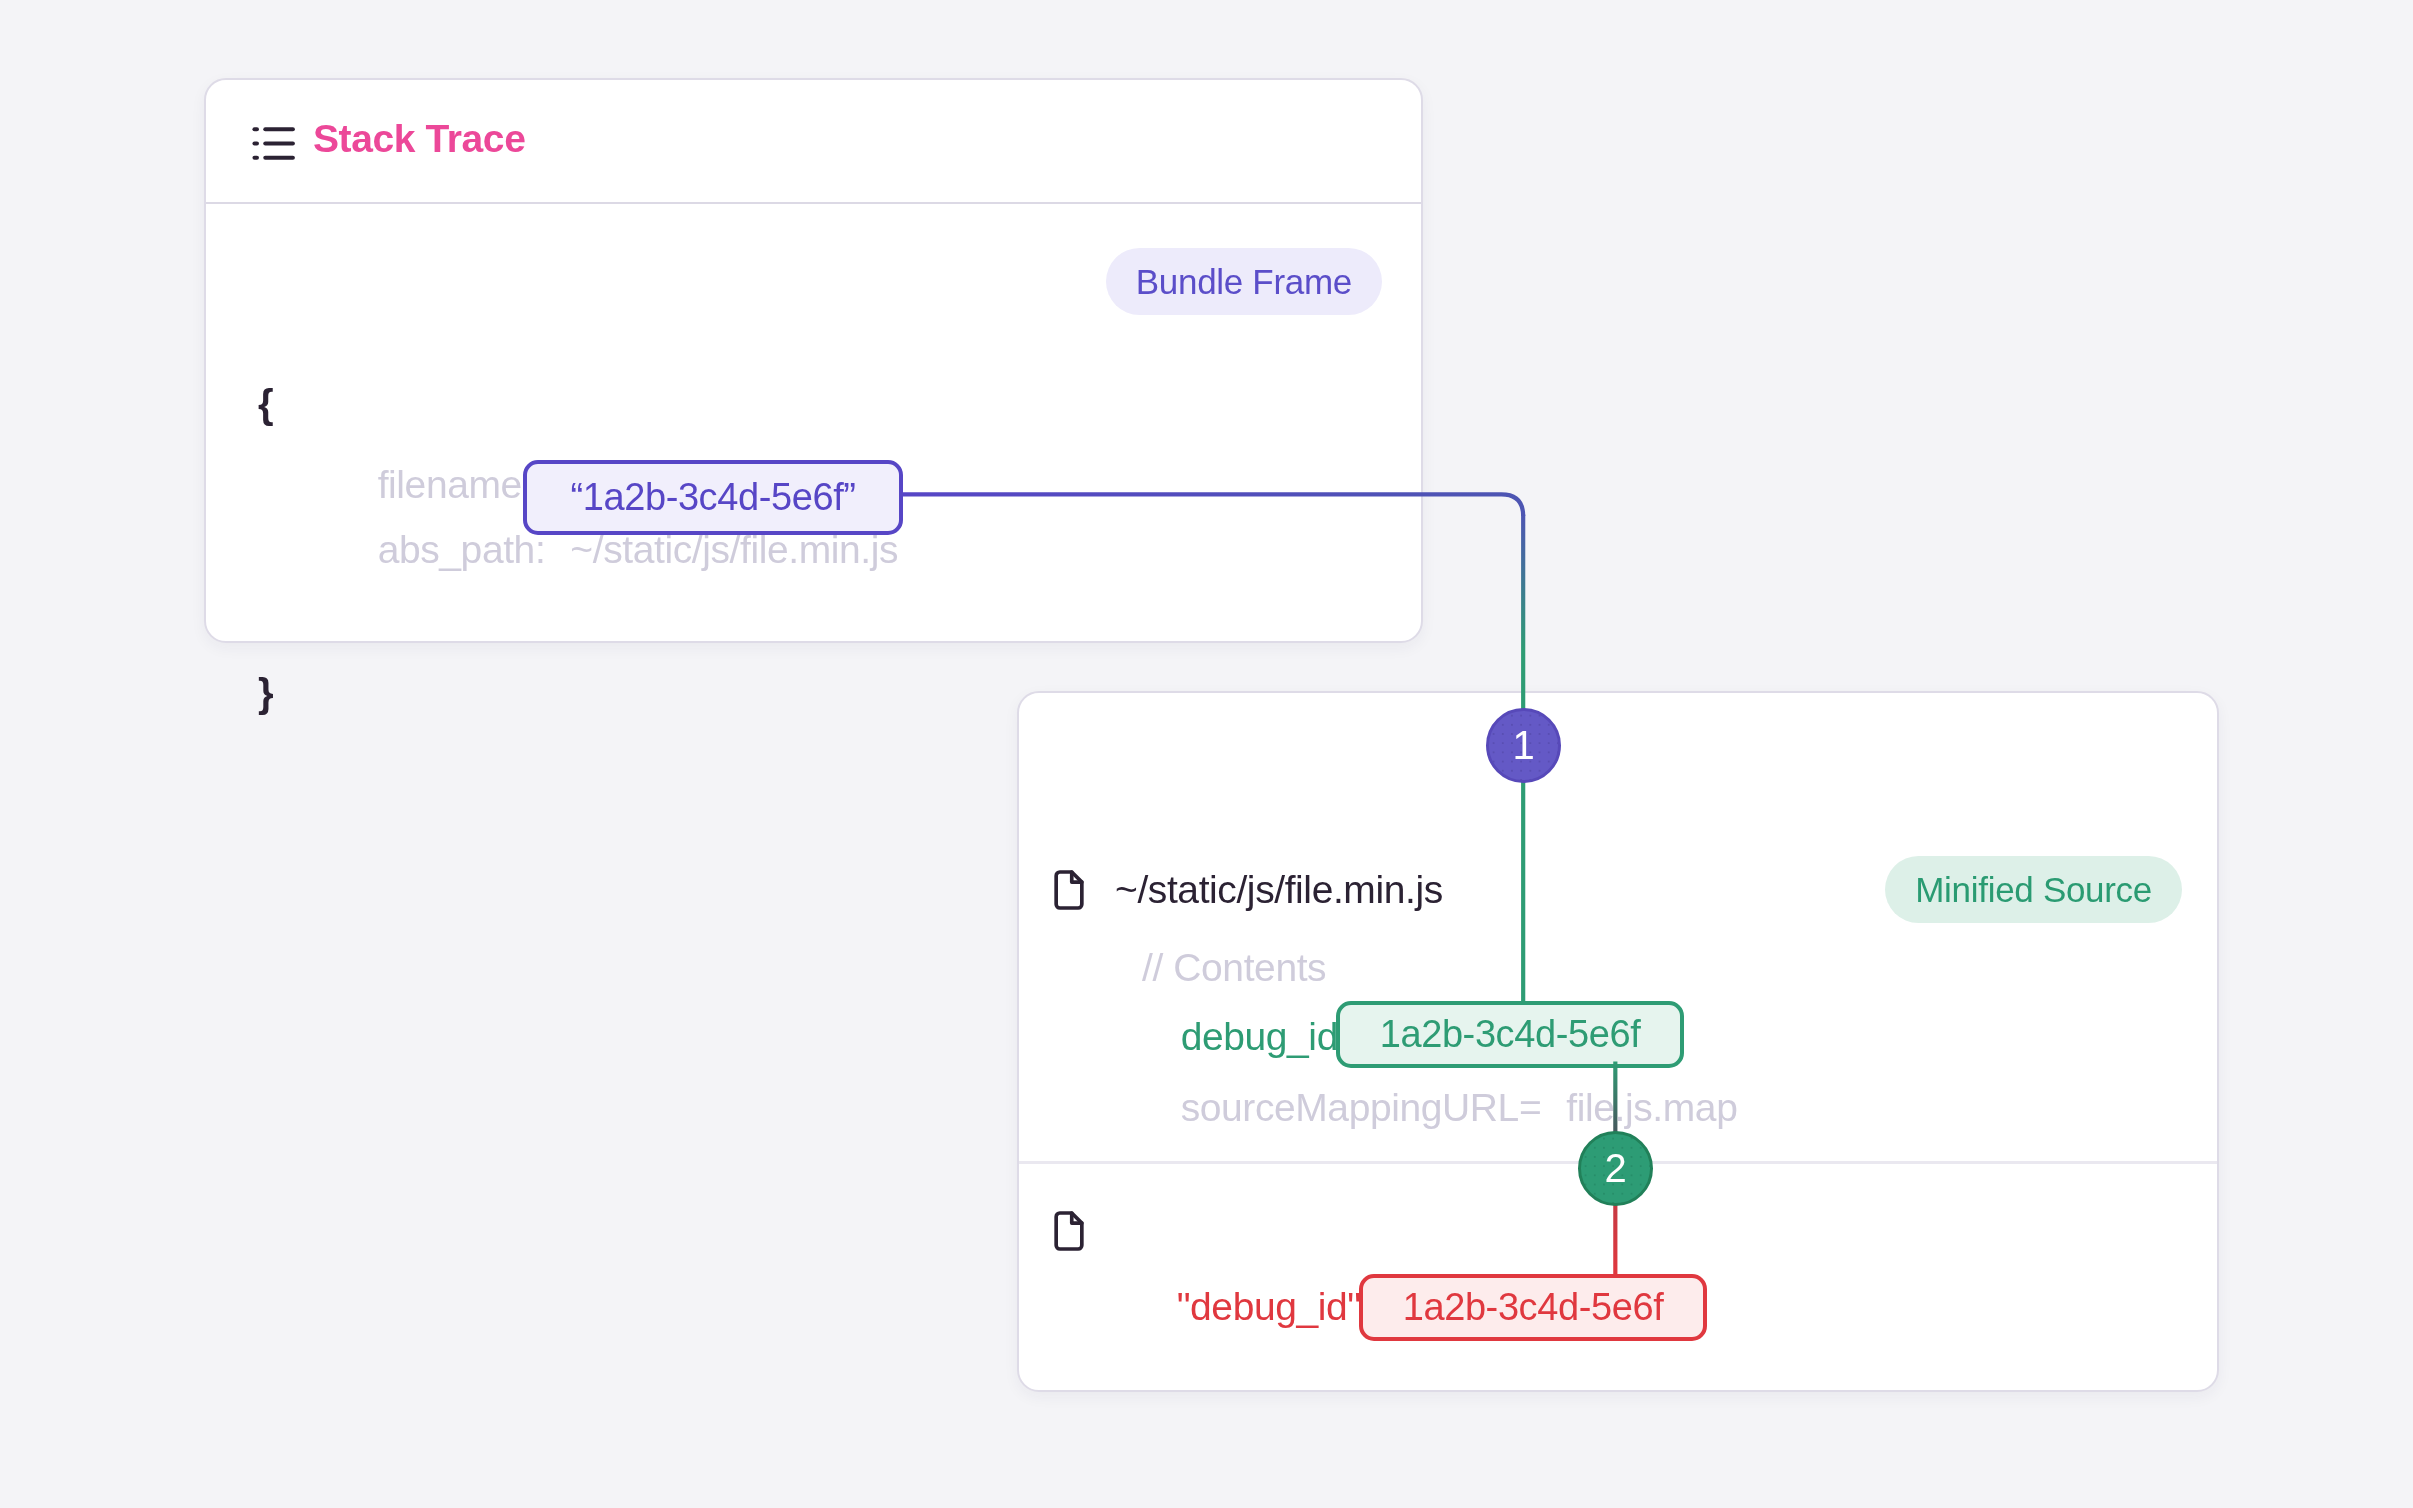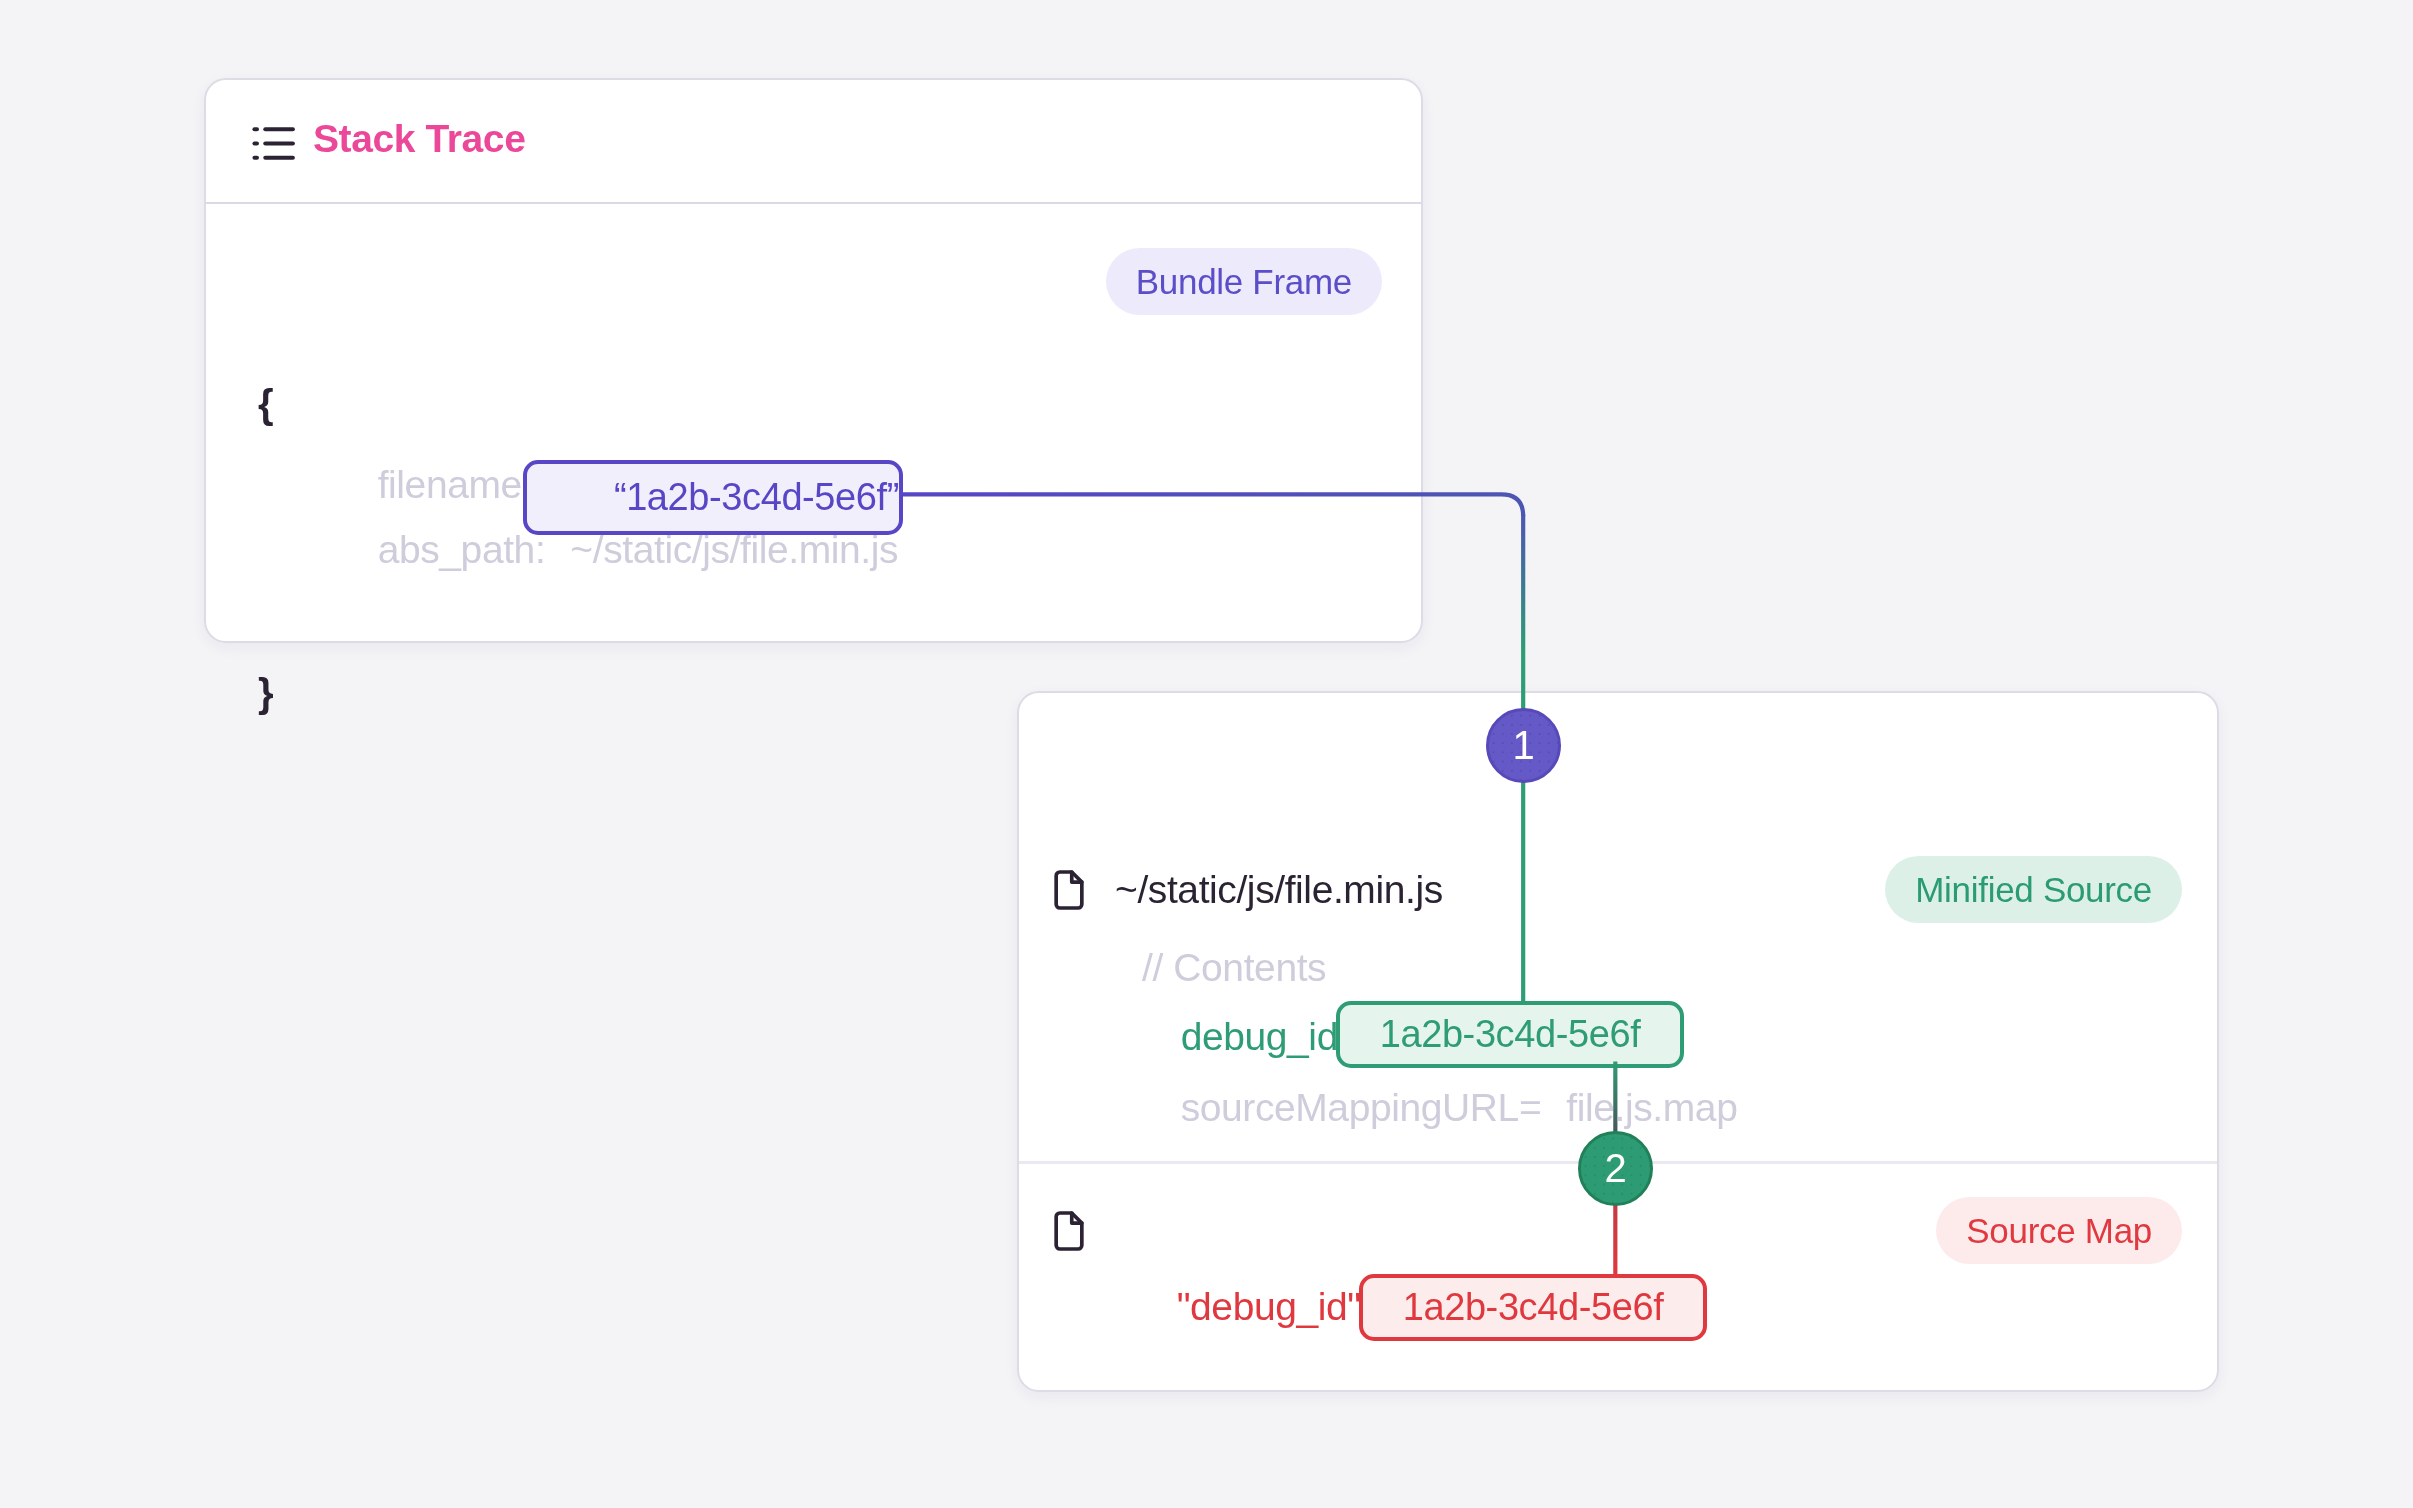--- a/index.html
+++ b/index.html
@@ -53,21 +53,21 @@
   .brace{font-weight:600; font-size:40px;}
   
   .id-box{
     position:absolute; box-sizing:border-box;
     display:flex; align-items:center; justify-content:center;
     font-size:38px; font-weight:500; letter-spacing:-0.4px;
     border-radius:15px; white-space:pre;
   }
   .box-purple{
     left:317px; top:380px; width:380px; height:75px;
-    border:4.2px solid #5746c6; background:#f1effc; color:#5746c6;justify-content:flex-end;
+    border:4.2px solid #5746c6; background:#f1effc; color:#5746c6;
   }
   .box-green{
     left:317px; top:308px; width:348px; height:67px;
     border:4.2px solid #2e9c74; background:#e6f4ee; color:#2e9c74;
   }
   .box-red{
     left:340px; top:581px; width:348px; height:67px;
     border:4.2px solid #e0383f; background:#fdecec; color:#e0383f;
   }
   
@@ -165,21 +165,20 @@
     </div>
 
     <div class="mid-divider"></div>
 
     <svg class="file-icon" style="top:516px;" viewBox="0 0 24 24">
       <g class="icon-stroke" stroke-width="1.9">
         <path d="M13.5 2.2 H7 a2 2 0 0 0 -2 2 v15.6 a2 2 0 0 0 2 2 h10 a2 2 0 0 0 2 -2 V7.7 Z"></path>
         <path d="M13.5 2.2 v5.5 h5.5"></path>
       </g>
     </svg>
-    <div class="badge badge-sourcemap">Source Map</div>
 
     <div class="line red" style="left:95px; top:614px;">
       <span>"debug_id":</span>
     </div>
     <div class="id-box box-red">
       <span>1a2b-3c4d-5e6f</span>
     </div>
   </div>
 
   <svg class="connector-svg" viewBox="0 0 2880 1800">

